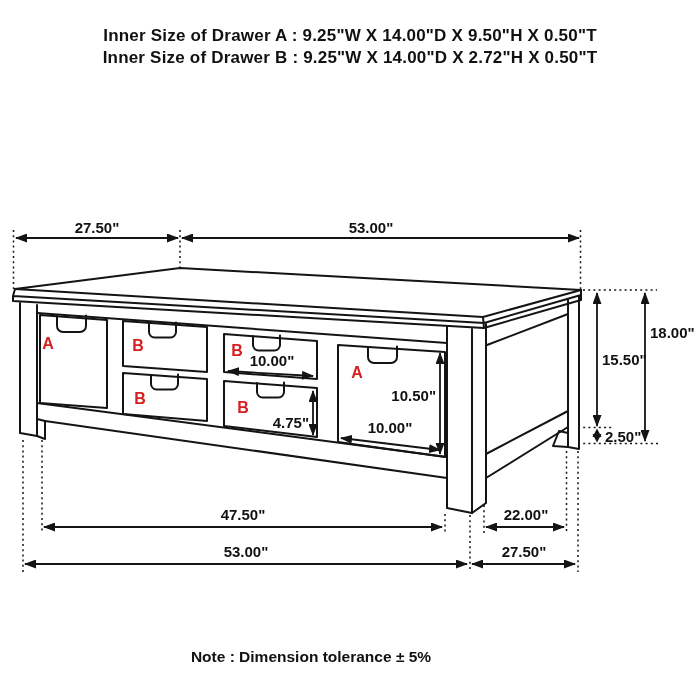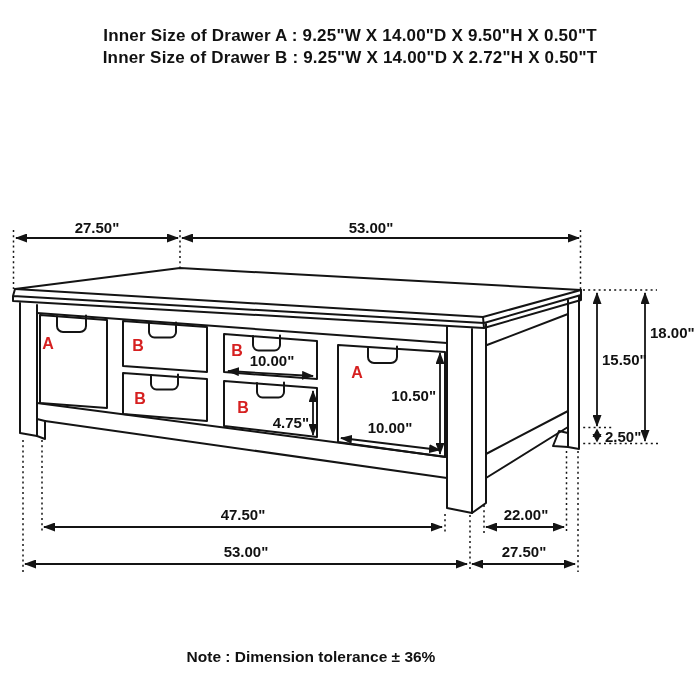--- a/index.html
+++ b/index.html
@@ -151,15 +151,15 @@
     <g>
       <text class="redtxt" x="48" y="349" text-anchor="middle">A</text>
       <text class="redtxt" x="138" y="351" text-anchor="middle">B</text>
       <text class="redtxt" x="237" y="356" text-anchor="middle">B</text>
       <text class="redtxt" x="140" y="404" text-anchor="middle">B</text>
       <text class="redtxt" x="243" y="413" text-anchor="middle">B</text>
       <text class="redtxt" x="357" y="378" text-anchor="middle">A</text>
     </g>
   </svg>
 
-  <div class="note">Note : Dimension tolerance ± 36%</div>
+  <div class="note">Note : Dimension tolerance ± 5%</div>
 
 </div>
 
 </body></html>

